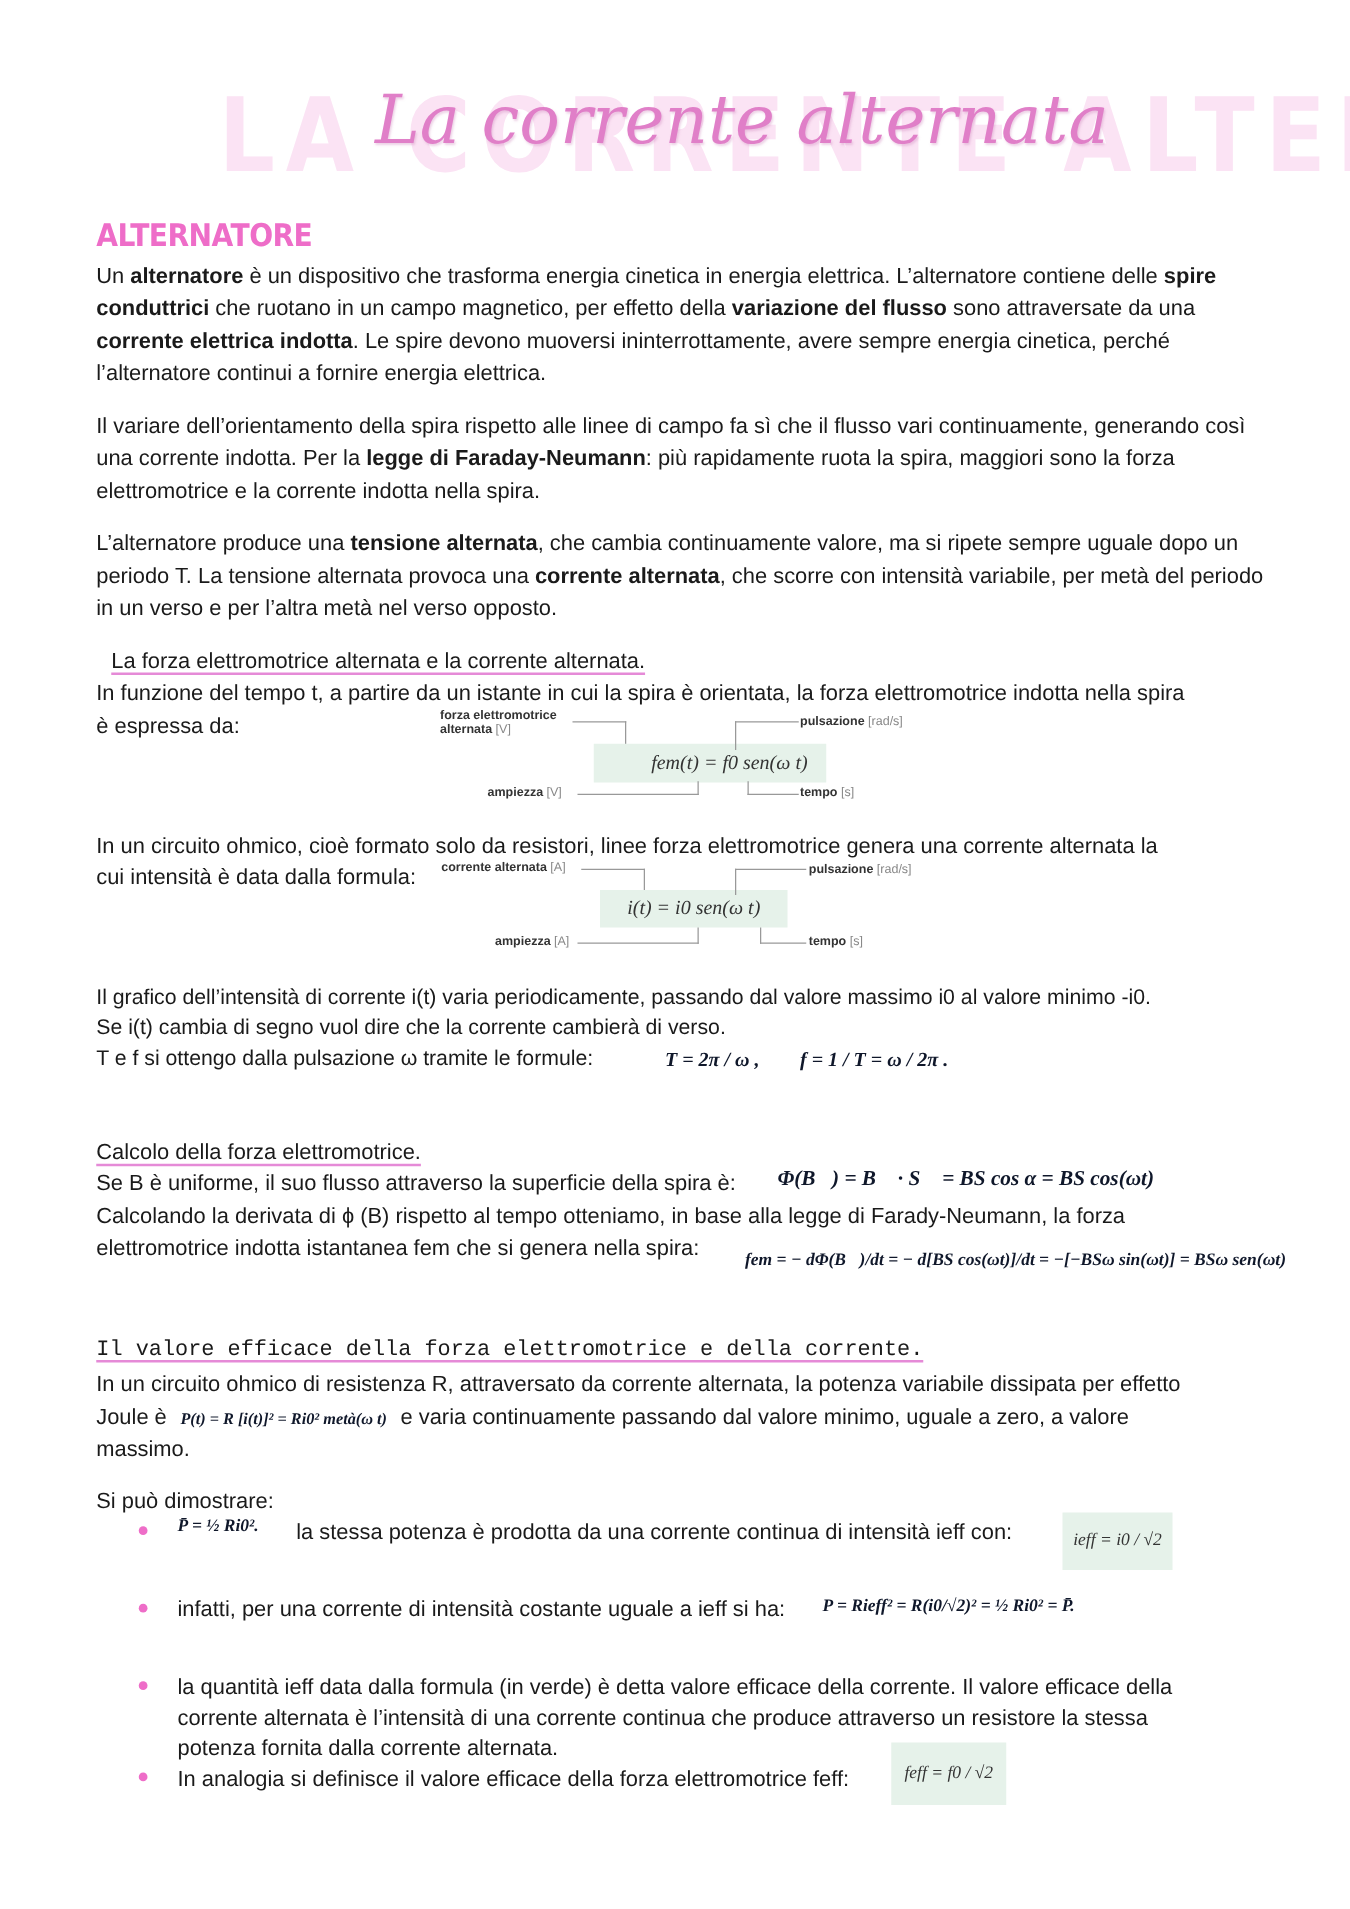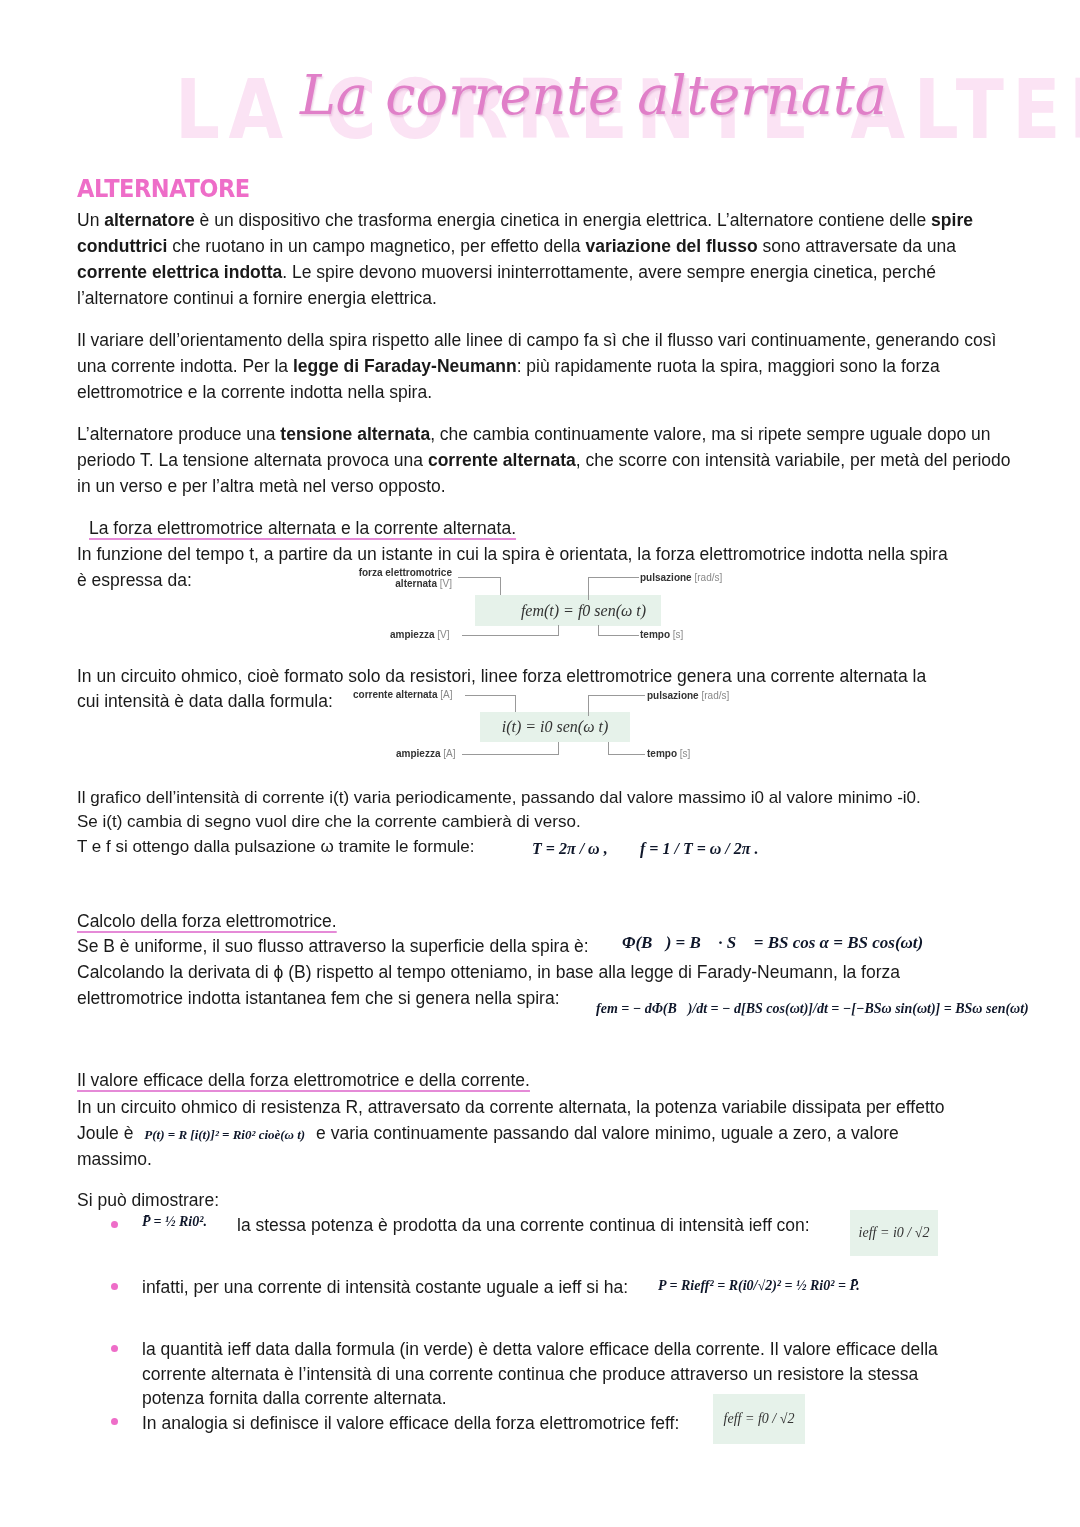--- a/index.html
+++ b/index.html
@@ -38,21 +38,21 @@
 
 <div class="abs para" style="top:421px;">
   <span>L’alternatore produce una </span><b>tensione alternata</b><span>, che cambia continuamente valore, ma si ripete sempre uguale dopo un periodo T. La tensione alternata provoca una </span><b>corrente alternata</b><span>, che scorre con intensità variabile, per metà del periodo in un verso e per l’altra metà nel verso opposto.</span>
 </div>
 
 <div class="abs sub" style="top:515px;margin-left:12px;">La forza elettromotrice alternata e la corrente alternata.</div>
 <div class="abs line" style="left:77px;top:541px;">In funzione del tempo t, a partire da un istante in cui la spira è orientata, la forza elettromotrice indotta nella spira</div>
 <div class="abs line" style="left:77px;top:567px;">è espressa da:</div>
 
 <div class="abs" style="left:340px;top:565px;width:400px;height:80px;">
-  <div class="abs lbl" style="left:12px;top:2px;text-align:right;width:100px;line-height:11px;">
+  <div class="abs lbl" style="left:12px;top:2px;text-align:left;width:100px;line-height:11px;">
     <b>forza elettromotrice</b><br><b>alternata</b> <span>[V]</span>
   </div>
   <div class="conn" style="left:118px;top:12px;width:42px;height:22px;border-top-width:1px;border-right-width:1px;"></div>
   <div class="abs formula-box" style="left:135px;top:30px;width:155px;height:31px;padding-left:31px;">fem(t) = f0 sen(ω t)</div>
   <div class="conn" style="left:248px;top:12px;width:50px;height:22px;border-top-width:1px;border-left-width:1px;"></div>
   <div class="abs lbl" style="left:300px;top:7px;"><b>pulsazione</b> <span>[rad/s]</span></div>
   <div class="abs lbl" style="left:50px;top:64px;"><b>ampiezza</b> <span>[V]</span></div>
   <div class="conn" style="left:122px;top:60px;width:96px;height:10px;border-bottom-width:1px;border-right-width:1px;"></div>
   <div class="conn" style="left:258px;top:60px;width:40px;height:10px;border-bottom-width:1px;border-left-width:1px;"></div>
   <div class="abs lbl" style="left:300px;top:64px;"><b>tempo</b> <span>[s]</span></div>
@@ -79,25 +79,25 @@
 <div class="abs math" style="left:532px;top:840px;font-size:16px;">T = 2π / ω ,</div>
 <div class="abs math" style="left:640px;top:840px;font-size:16px;">f = 1 / T = ω / 2π .</div>
 
 <div class="abs sub" style="top:908px;">Calcolo della forza elettromotrice.</div>
 <div class="abs line" style="left:77px;top:933px;">Se B è uniforme, il suo flusso attraverso la superficie della spira è:</div>
 <div class="abs math" style="left:622px;top:933px;font-size:17px;">Φ(B⃗) = B⃗ · S⃗ = BS cos α = BS cos(ωt)</div>
 <div class="abs line" style="left:77px;top:959px;">Calcolando la derivata di ϕ (B) rispetto al tempo otteniamo, in base alla legge di Farady-Neumann, la forza</div>
 <div class="abs line" style="left:77px;top:985px;">elettromotrice indotta istantanea fem che si genera nella spira:</div>
 <div class="abs math" style="left:596px;top:1001px;font-size:14px;">fem = − dΦ(B⃗)/dt = − d[BS cos(ωt)]/dt = −[−BSω sin(ωt)] = BSω sen(ωt)</div>
 
-<div class="abs sub" style="top:1067px;">Il valore efficace della forza elettromotrice e della corrente.</div>
+<div class="abs sub" style="top:1067px;font-family:Liberation Mono, monospace;">Il valore efficace della forza elettromotrice e della corrente.</div>
 <div class="abs line" style="left:77px;top:1094px;">In un circuito ohmico di resistenza R, attraversato da corrente alternata, la potenza variabile dissipata per effetto</div>
 <div class="abs line" style="left:77px;top:1120px;">
   <span>Joule è</span>
-  <span class="math" style="font-size:13px;margin:0 6px;">P(t) = R [i(t)]² = Ri0² cioè(ω t)</span>
+  <span class="math" style="font-size:13px;margin:0 6px;">P(t) = R [i(t)]² = Ri0² metà(ω t)</span>
   <span>e varia continuamente passando dal valore minimo, uguale a zero, a valore</span>
 </div>
 <div class="abs line" style="left:77px;top:1146px;">massimo.</div>
 
 <div class="abs line" style="left:77px;top:1187px;">Si può dimostrare:</div>
 
 <div class="bullet" style="left:111px;top:1221px;"></div>
 <div class="abs math" style="left:142px;top:1214px;font-size:14px;">P̄ = ½ Ri0².</div>
 <div class="abs line" style="left:237px;top:1212px;">la stessa potenza è prodotta da una corrente continua di intensità ieff con:</div>
 <div class="abs formula-box" style="left:850px;top:1210px;width:88px;height:46px;font-size:14px;">ieff = i0 / √2</div>

